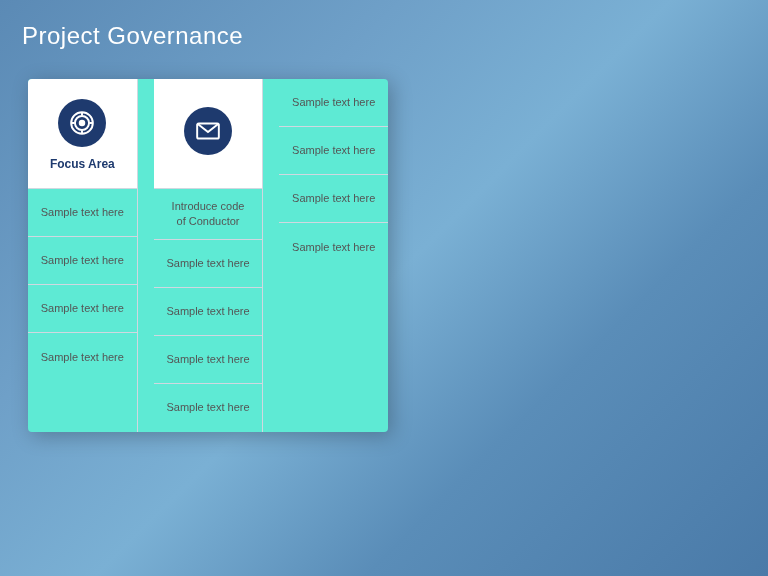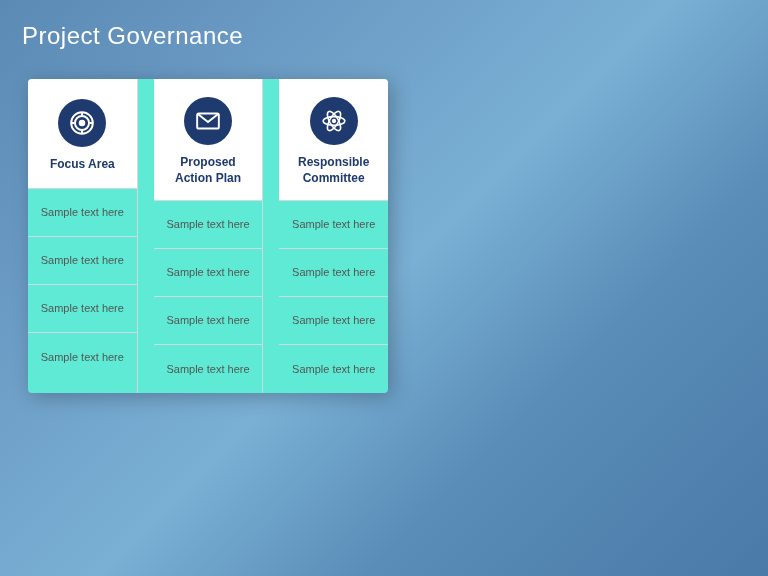--- a/index.html
+++ b/index.html
@@ -126,37 +126,26 @@
       <div class="cell">Sample text here</div>
     </div>
     <div class="col">
       <div class="col-header">
         <div class="icon-circle">
           <svg class="icon-svg" viewBox="0 0 24 24" xmlns="http://www.w3.org/2000/svg">
     <rect x="2" y="5" width="20" height="14" rx="1.5" fill="none" stroke="white" stroke-width="1.8"></rect>
     <polyline points="2,5 12,13 22,5" fill="none" stroke="white" stroke-width="1.8"></polyline>
   </svg>
         </div>
-        <div class="col-title">Proposed Action Plan</div>
       </div>
+      <div class="cell">Introduce code of Conductor</div>
       <div class="cell">Sample text here</div>
       <div class="cell">Sample text here</div>
       <div class="cell">Sample text here</div>
       <div class="cell">Sample text here</div>
     </div>
     <div class="col">
-      <div class="col-header">
-        <div class="icon-circle">
-          <svg class="icon-svg" viewBox="0 0 24 24" xmlns="http://www.w3.org/2000/svg">
-    <ellipse cx="12" cy="12" rx="10" ry="4" fill="none" stroke="white" stroke-width="1.5"></ellipse>
-    <ellipse cx="12" cy="12" rx="10" ry="4" fill="none" stroke="white" stroke-width="1.5" transform="rotate(60 12 12)"></ellipse>
-    <ellipse cx="12" cy="12" rx="10" ry="4" fill="none" stroke="white" stroke-width="1.5" transform="rotate(120 12 12)"></ellipse>
-    <circle cx="12" cy="12" r="2" fill="white"></circle>
-  </svg>
-        </div>
-        <div class="col-title">Responsible Committee</div>
-      </div>
       <div class="cell">Sample text here</div>
       <div class="cell">Sample text here</div>
       <div class="cell">Sample text here</div>
       <div class="cell">Sample text here</div>
     </div>
   </div>
 
 </body></html>

